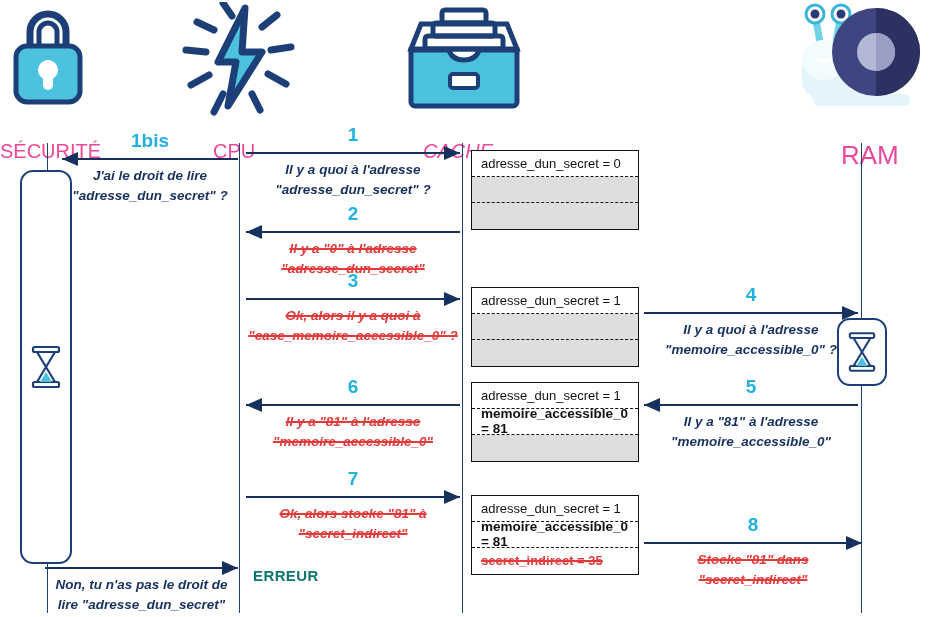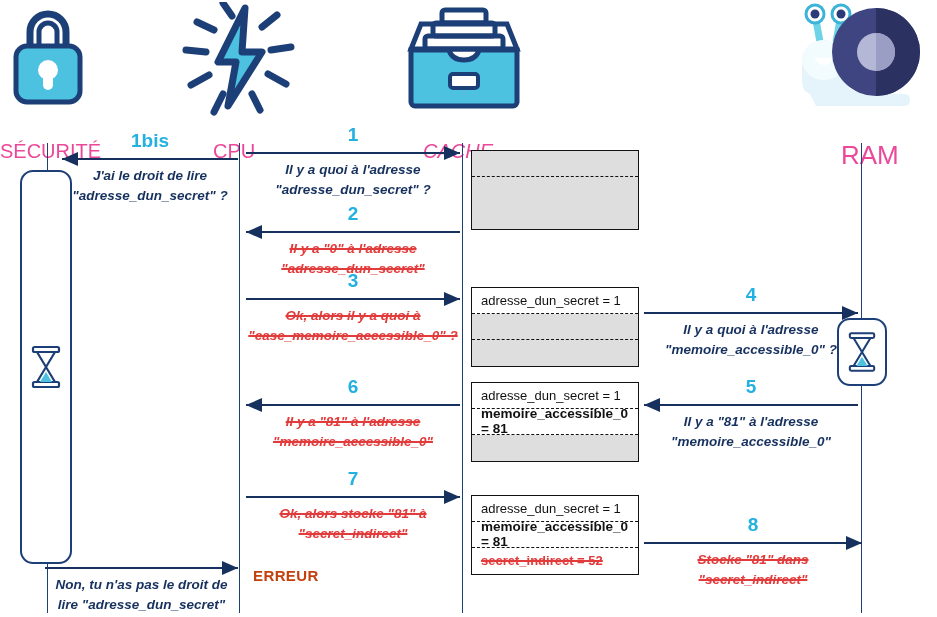--- a/index.html
+++ b/index.html
@@ -41,21 +41,21 @@
   .memrow.strong{background:#fff;font-weight:bold;font-size:13.5px;}
   .memrow.err{background:#fff;color:#e23b3b;font-weight:bold;
               text-decoration:line-through;text-decoration-thickness:1.8px;}
   .memrow.empty{background:#dedede;}
 
   
   .waitbox{position:absolute;background:#fff;border:2.4px solid #1d3f78;
            border-radius:13px;box-sizing:border-box;
            display:flex;align-items:center;justify-content:center;}
 
-  .erreur{position:absolute;font-size:15px;font-weight:bold;color:#c2410c;
+  .erreur{position:absolute;font-size:15px;font-weight:bold;color:#0f766e;
           letter-spacing:.4px;font-family:"Liberation Sans",sans-serif;}
 </style>
 </head>
 <body>
 
 <svg class="abs" style="left:8px;top:4px;" width="80" height="112" viewBox="0 0 80 112">
   <path d="M22 42 V28 a18 18 0 0 1 36 0 V42" fill="none" stroke="#1d3f78" stroke-width="7"></path>
   <path d="M31 42 V28 a9 9 0 0 1 18 0 V42" fill="none" stroke="#1d3f78" stroke-width="5"></path>
   <rect x="8" y="42" width="64" height="56" rx="11" fill="#4cc2e0" stroke="#1d3f78" stroke-width="5"></rect>
   <circle cx="40" cy="66" r="10" fill="#fff"></circle>
@@ -128,40 +128,41 @@
 <div class="waitbox" style="left:837px;top:318px;width:50px;height:68px;">
   <svg width="30" height="42" viewBox="0 0 32 44">
     <rect x="3" y="2" width="26" height="5" rx="1.5" fill="#fff" stroke="#1d3f78" stroke-width="2.2"></rect>
     <rect x="3" y="37" width="26" height="5" rx="1.5" fill="#fff" stroke="#1d3f78" stroke-width="2.2"></rect>
     <path d="M7 7 h18 l-9 15 9 15 H7 l9 -15 Z" fill="#fff" stroke="#1d3f78" stroke-width="2.2" stroke-linejoin="round"></path>
     <path d="M10 37 l6 -10 6 10 Z" fill="#4cc2e0"></path>
   </svg>
 </div>
 
 <div class="memtable" style="left:471px;top:150px;width:168px;height:80px;">
+  <div class="memrow filled">adresse_dun_secret = 0</div>
   <div class="memrow empty"></div>
   <div class="memrow empty"></div>
 </div>
 
 <div class="memtable" style="left:471px;top:287px;width:168px;height:80px;">
   <div class="memrow filled">adresse_dun_secret = 1</div>
   <div class="memrow empty"></div>
   <div class="memrow empty"></div>
 </div>
 
 <div class="memtable" style="left:471px;top:382px;width:168px;height:80px;">
   <div class="memrow filled">adresse_dun_secret = 1</div>
   <div class="memrow strong">memoire_accessible_0 = 81</div>
   <div class="memrow empty"></div>
 </div>
 
 <div class="memtable" style="left:471px;top:495px;width:168px;height:80px;">
   <div class="memrow filled">adresse_dun_secret = 1</div>
   <div class="memrow strong">memoire_accessible_0 = 81</div>
-  <div class="memrow err">secret_indirect = 52</div>
+  <div class="memrow err">secret_indirect = 35</div>
 </div>
 
 <div class="msg" style="left:62px;top:158px;width:176px;">
   <div class="line" style="width:176px;"></div>
   <div class="head l" style="left:0;"></div>
   <div class="num">1bis</div>
   <div class="cap">J'ai le droit de lire
 "adresse_dun_secret" ?</div>
 </div>
 

